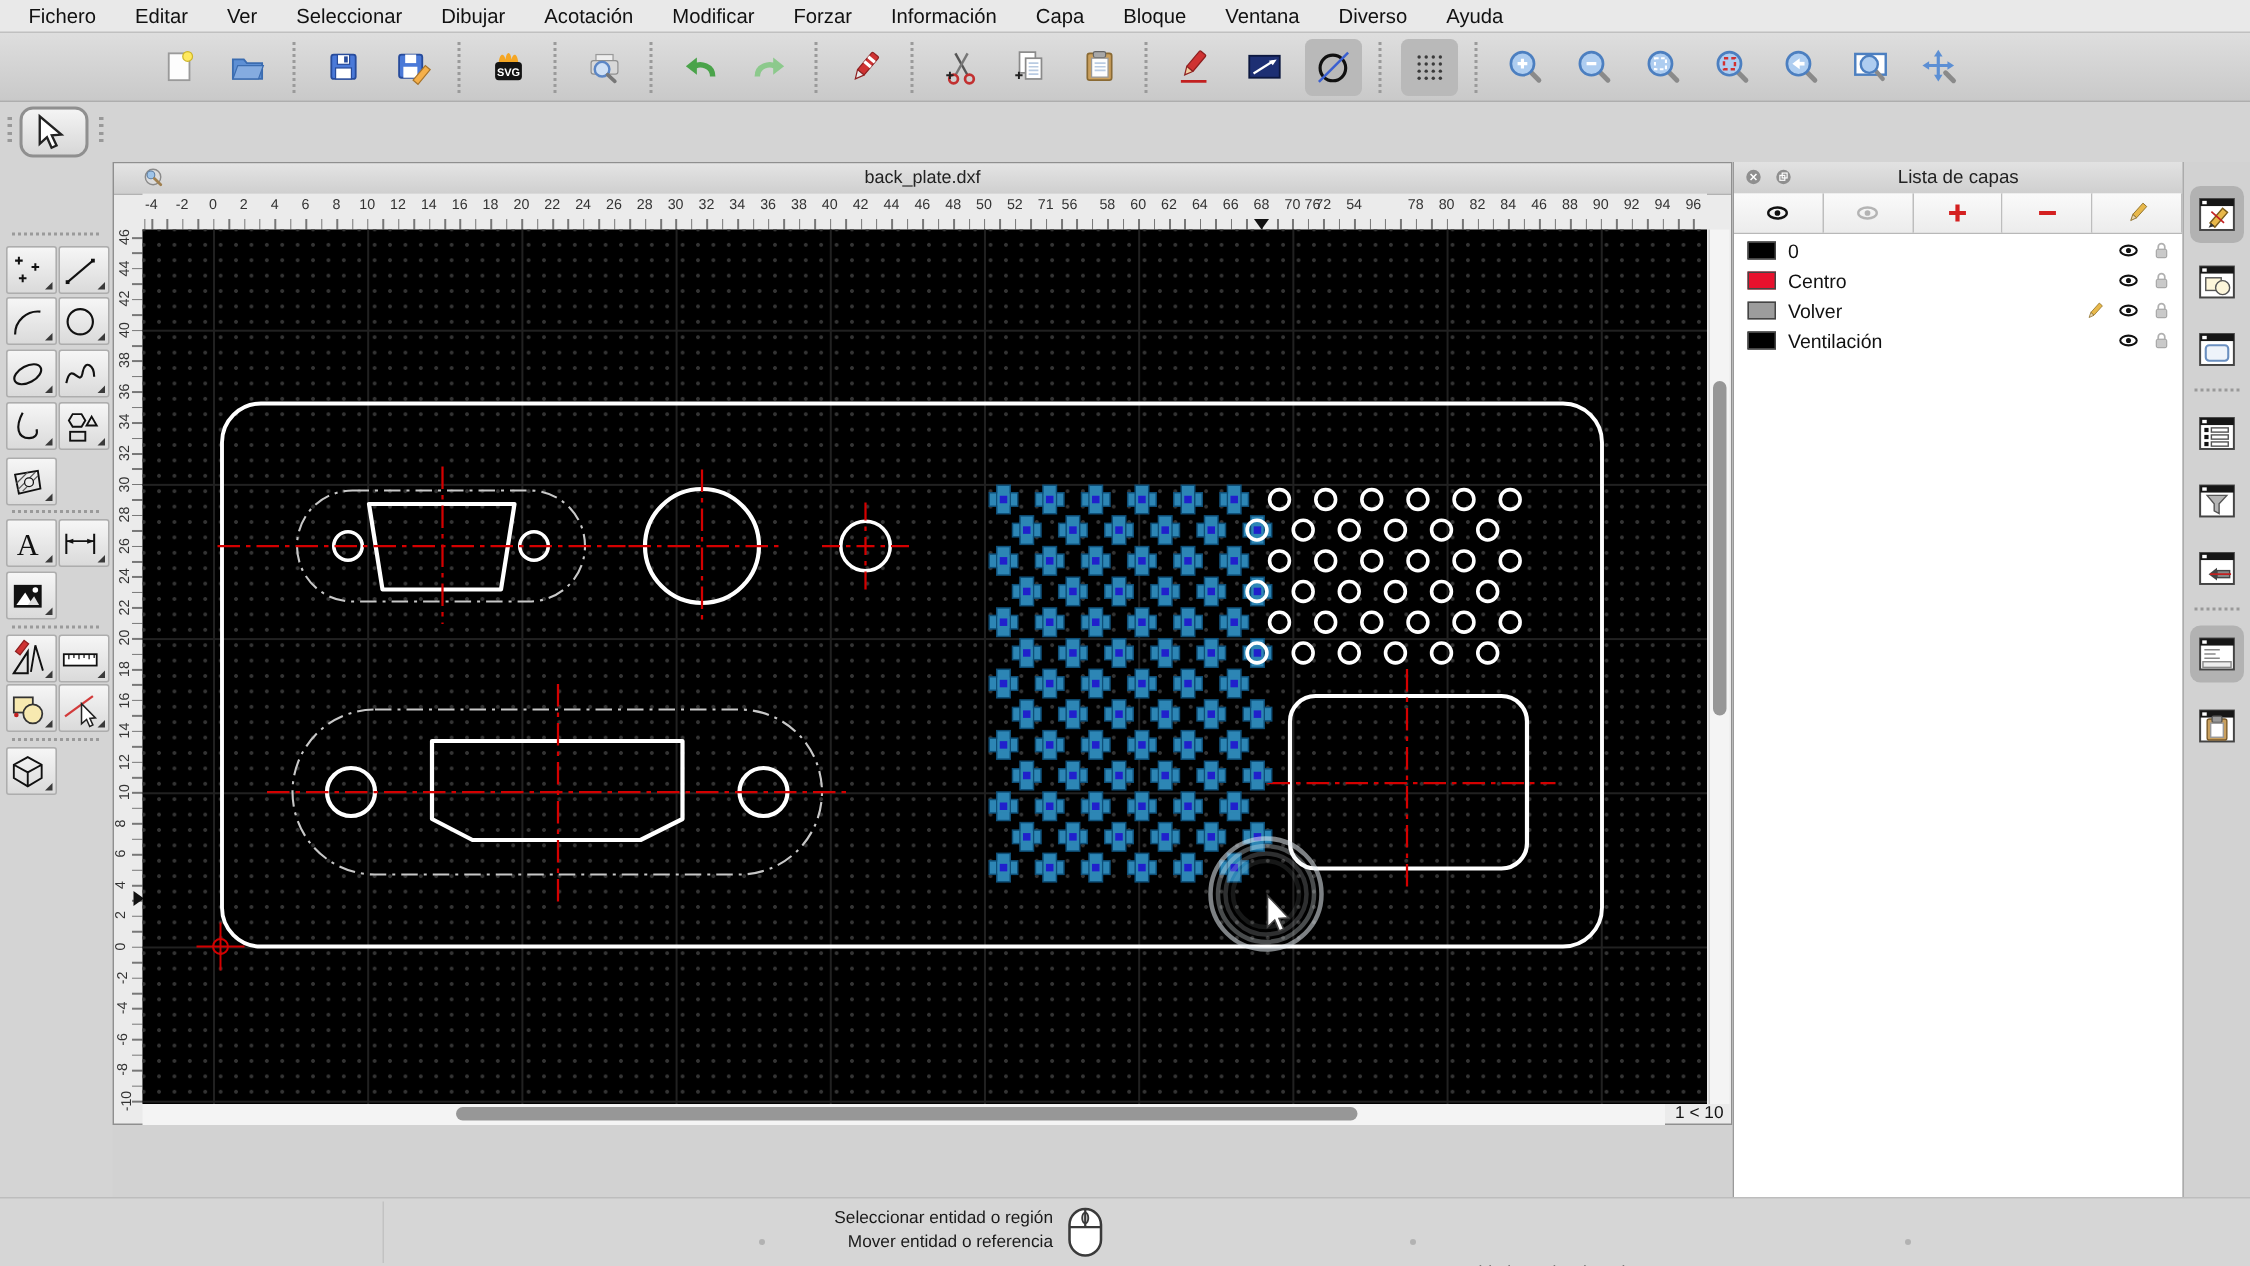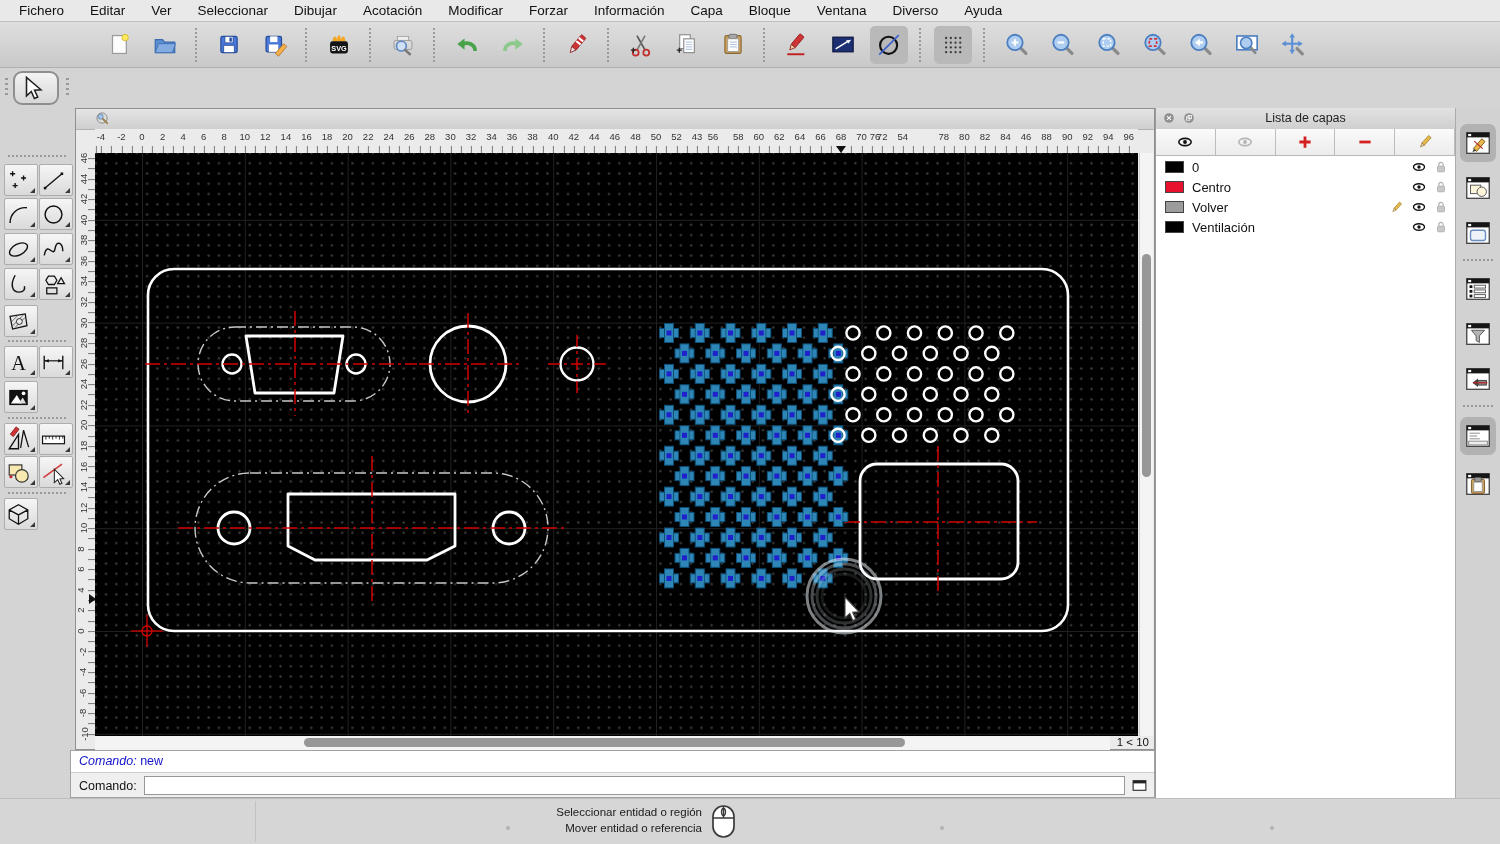--- a/index.html
+++ b/index.html
@@ -454,20 +454,21 @@
 
   <div id="drawing-window">
     <div class="win-titlebar">
       <span class="doc-icon">
         <svg width="15" height="15" viewBox="0 0 32 32">
           <circle cx="15" cy="15" r="11" fill="#dcdcdc" stroke="#8a8a8a" stroke-width="2"></circle>
           <circle cx="12" cy="12" r="5.5" fill="#9fc4e8" stroke="#5a7ba0" stroke-width="1.5"></circle>
           <line x1="17" y1="17" x2="26" y2="26" stroke="#a08050" stroke-width="4" stroke-linecap="round"></line>
         </svg>
       </span>
+      <span class="win-title">back_plate.dxf</span>
     </div>
 
     <div id="ruler-h">
       <div id="hruler-labels">
           <span class="rl" style="left:5.880000000000003px">-4</span>
           <span class="rl" style="left:26.44px">-2</span>
           <span class="rl" style="left:47px">0</span>
           <span class="rl" style="left:67.56px">2</span>
           <span class="rl" style="left:88.12px">4</span>
           <span class="rl" style="left:108.67999999999999px">6</span>
@@ -487,21 +488,21 @@
           <span class="rl" style="left:396.52px">34</span>
           <span class="rl" style="left:417.08px">36</span>
           <span class="rl" style="left:437.64px">38</span>
           <span class="rl" style="left:458.2px">40</span>
           <span class="rl" style="left:478.76px">42</span>
           <span class="rl" style="left:499.32px">44</span>
           <span class="rl" style="left:519.88px">46</span>
           <span class="rl" style="left:540.4399999999999px">48</span>
           <span class="rl" style="left:561px">50</span>
           <span class="rl" style="left:581.56px">52</span>
-          <span class="rl" style="left:602.12px">43</span>
+          <span class="rl" style="left:602.12px">71</span>
           <span class="rl" style="left:618px">56</span>
           <span class="rl" style="left:643.24px">58</span>
           <span class="rl" style="left:663.8px">60</span>
           <span class="rl" style="left:684.36px">62</span>
           <span class="rl" style="left:704.92px">64</span>
           <span class="rl" style="left:725.4799999999999px">66</span>
           <span class="rl" style="left:746.04px">68</span>
           <span class="rl" style="left:766.5999999999999px">70</span>
           <span class="rl" style="left:787.16px">72</span>
           <span class="rl" style="left:807.7199999999999px">54</span>
@@ -1345,33 +1346,20 @@
           <rect x="5.5" y="6.3" width="3.2" height="2.4" fill="#fff"></rect>
           <rect x="9" y="11" width="14" height="15" rx="1.5" fill="#caa05e" stroke="#7a5a2a"></rect>
           <rect x="12.5" y="9" width="7" height="4.5" rx="1" fill="#999" stroke="#555"></rect>
           <rect x="11.5" y="14" width="9" height="10" fill="#fff" stroke="#999"></rect>
         </svg>
       </button>
       <div class="strip-sep" style="top: 151px;"></div>
       <div class="strip-sep" style="top: 297px;"></div>
     </div>
 
-  <div id="command-widget">
-    <div class="cmd-history"><span class="cmd-hl">Comando:</span> <span class="cmd-hv">new</span></div>
-    <div class="cmd-row">
-      <span class="cmd-label">Comando:</span>
-      <input class="cmd-input" value="" style="">
-      <span class="cmd-kbd">
-        <svg width="19" height="17" viewBox="0 0 32 32">
-            <rect x="4" y="7" width="24" height="18" fill="#fff" stroke="#222" stroke-width="2"></rect>
-            <rect x="4" y="7" width="24" height="5" fill="#222"></rect>
-          </svg>
-      </span>
-    </div>
-  </div>
 
   <div id="status-bar">
     <div class="sb-block" style="left:8px">
       <div>67.9756,3.0732</div>
       
     </div>
     <div class="sb-sep" style="left:255px"></div>
     <div class="sb-block" style="left:263px">
       <div>68.045&lt;2.59°</div>
       

